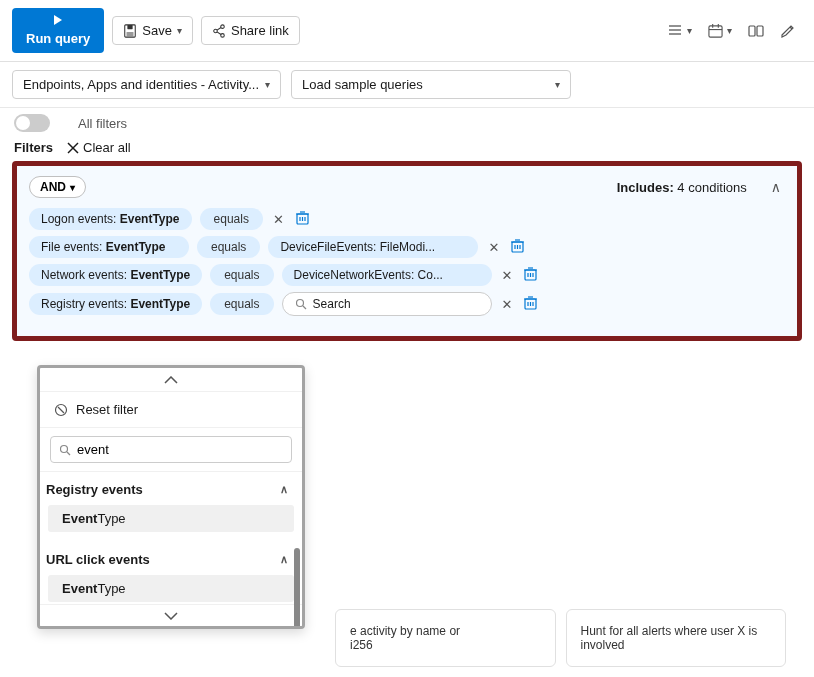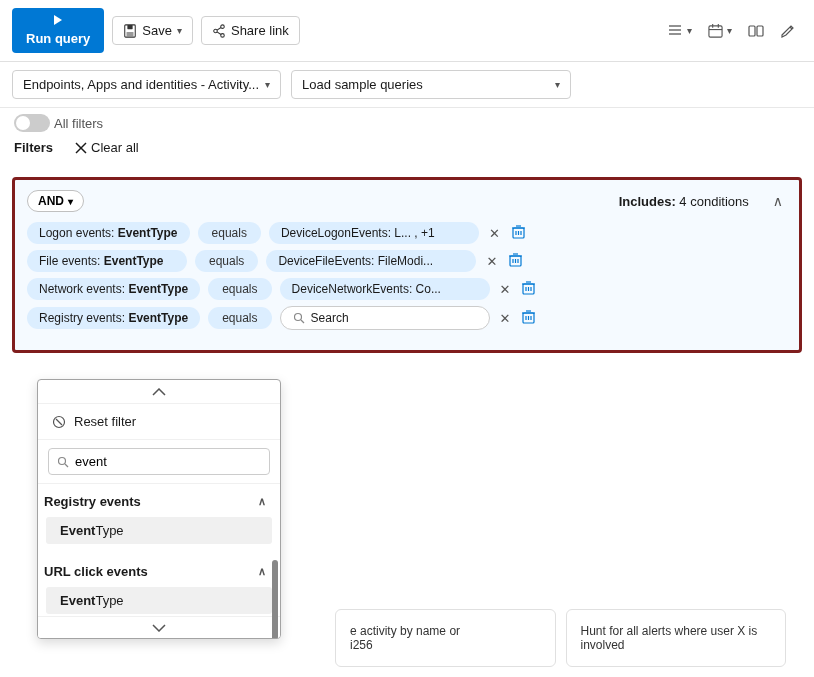--- a/index.html
+++ b/index.html
@@ -132,50 +132,50 @@
       top: 2px;
       width: 14px;
       height: 14px;
       background: #fff;
       border-radius: 50%;
     }
 
     .all-filters-label {
       color: #555;
       font-size: 13px;
-      margin-left: 0;
+      margin-left: 24px;
     }
 
     .filters-actions {
       display: flex;
       align-items: center;
       padding: 2px 12px 6px 14px;
-      gap: 22px;
+      gap: 14px;
     }
 
     .filters-label {
       font-size: 13px;
       font-weight: 600;
       color: #1a1a1a;
     }
 
     .clear-all-btn {
       background: none;
       border: none;
       cursor: pointer;
       color: #1a1a1a;
       font-size: 13px;
       display: flex;
       align-items: center;
       gap: 4px;
     }
 
     .conditions-box {
-      margin: 16px 12px;
-      border: 3px solid #7f1d1d;
+      margin: 0 12px;
+      border: 5px solid #7f1d1d;
       border-radius: 4px;
       background: #f5faff;
       padding: 10px 12px 14px 12px;
     }
 
     .conditions-header {
       display: flex;
       align-items: center;
       justify-content: space-between;
       margin-bottom: 10px;
@@ -277,24 +277,24 @@
       cursor: pointer;
       font-size: 12px;
       color: #0078d4;
       padding: 2px;
     }
 
     
     .dropdown-popup {
       position: absolute;
       left: 37px;
-      top: 379px;
-      width: 244px;
-      background: #fff;
-      border: 1px solid #a3a3a3;
+      top: 365px;
+      width: 268px;
+      background: #fff;
+      border: 3px solid #a3a3a3;
       border-radius: 4px;
       box-shadow: 0 4px 12px rgba(0,0,0,0.15);
       z-index: 100;
       overflow: hidden;
     }
 
     .reset-filter-btn {
       display: flex;
       align-items: center;
       gap: 8px;
@@ -487,23 +487,20 @@
     </div>
   </div>
 
   <div class="condition-row">
     <span class="condition-field">
       <span>Logon events: <strong>EventType</strong></span>
     </span>
     <span class="condition-op">
       <span>equals</span>
     </span>
-    <span class="condition-value">
-      <span>DeviceLogonEvents: L... , +1</span>
-    </span>
     <button class="condition-close">✕</button>
     <button class="condition-delete">
       <svg width="13" height="14" viewBox="0 0 13 14" fill="none">
         <rect x="1" y="3" width="11" height="10" rx="1" stroke="#0078d4" stroke-width="1.2" fill="none"></rect>
         <line x1="4" y1="6" x2="4" y2="10" stroke="#0078d4" stroke-width="1.2"></line>
         <line x1="6.5" y1="6" x2="6.5" y2="10" stroke="#0078d4" stroke-width="1.2"></line>
         <line x1="9" y1="6" x2="9" y2="10" stroke="#0078d4" stroke-width="1.2"></line>
         <line x1="0" y1="3" x2="13" y2="3" stroke="#0078d4" stroke-width="1.2"></line>
         <line x1="4" y1="1" x2="9" y2="1" stroke="#0078d4" stroke-width="1.2"></line>
       </svg>

